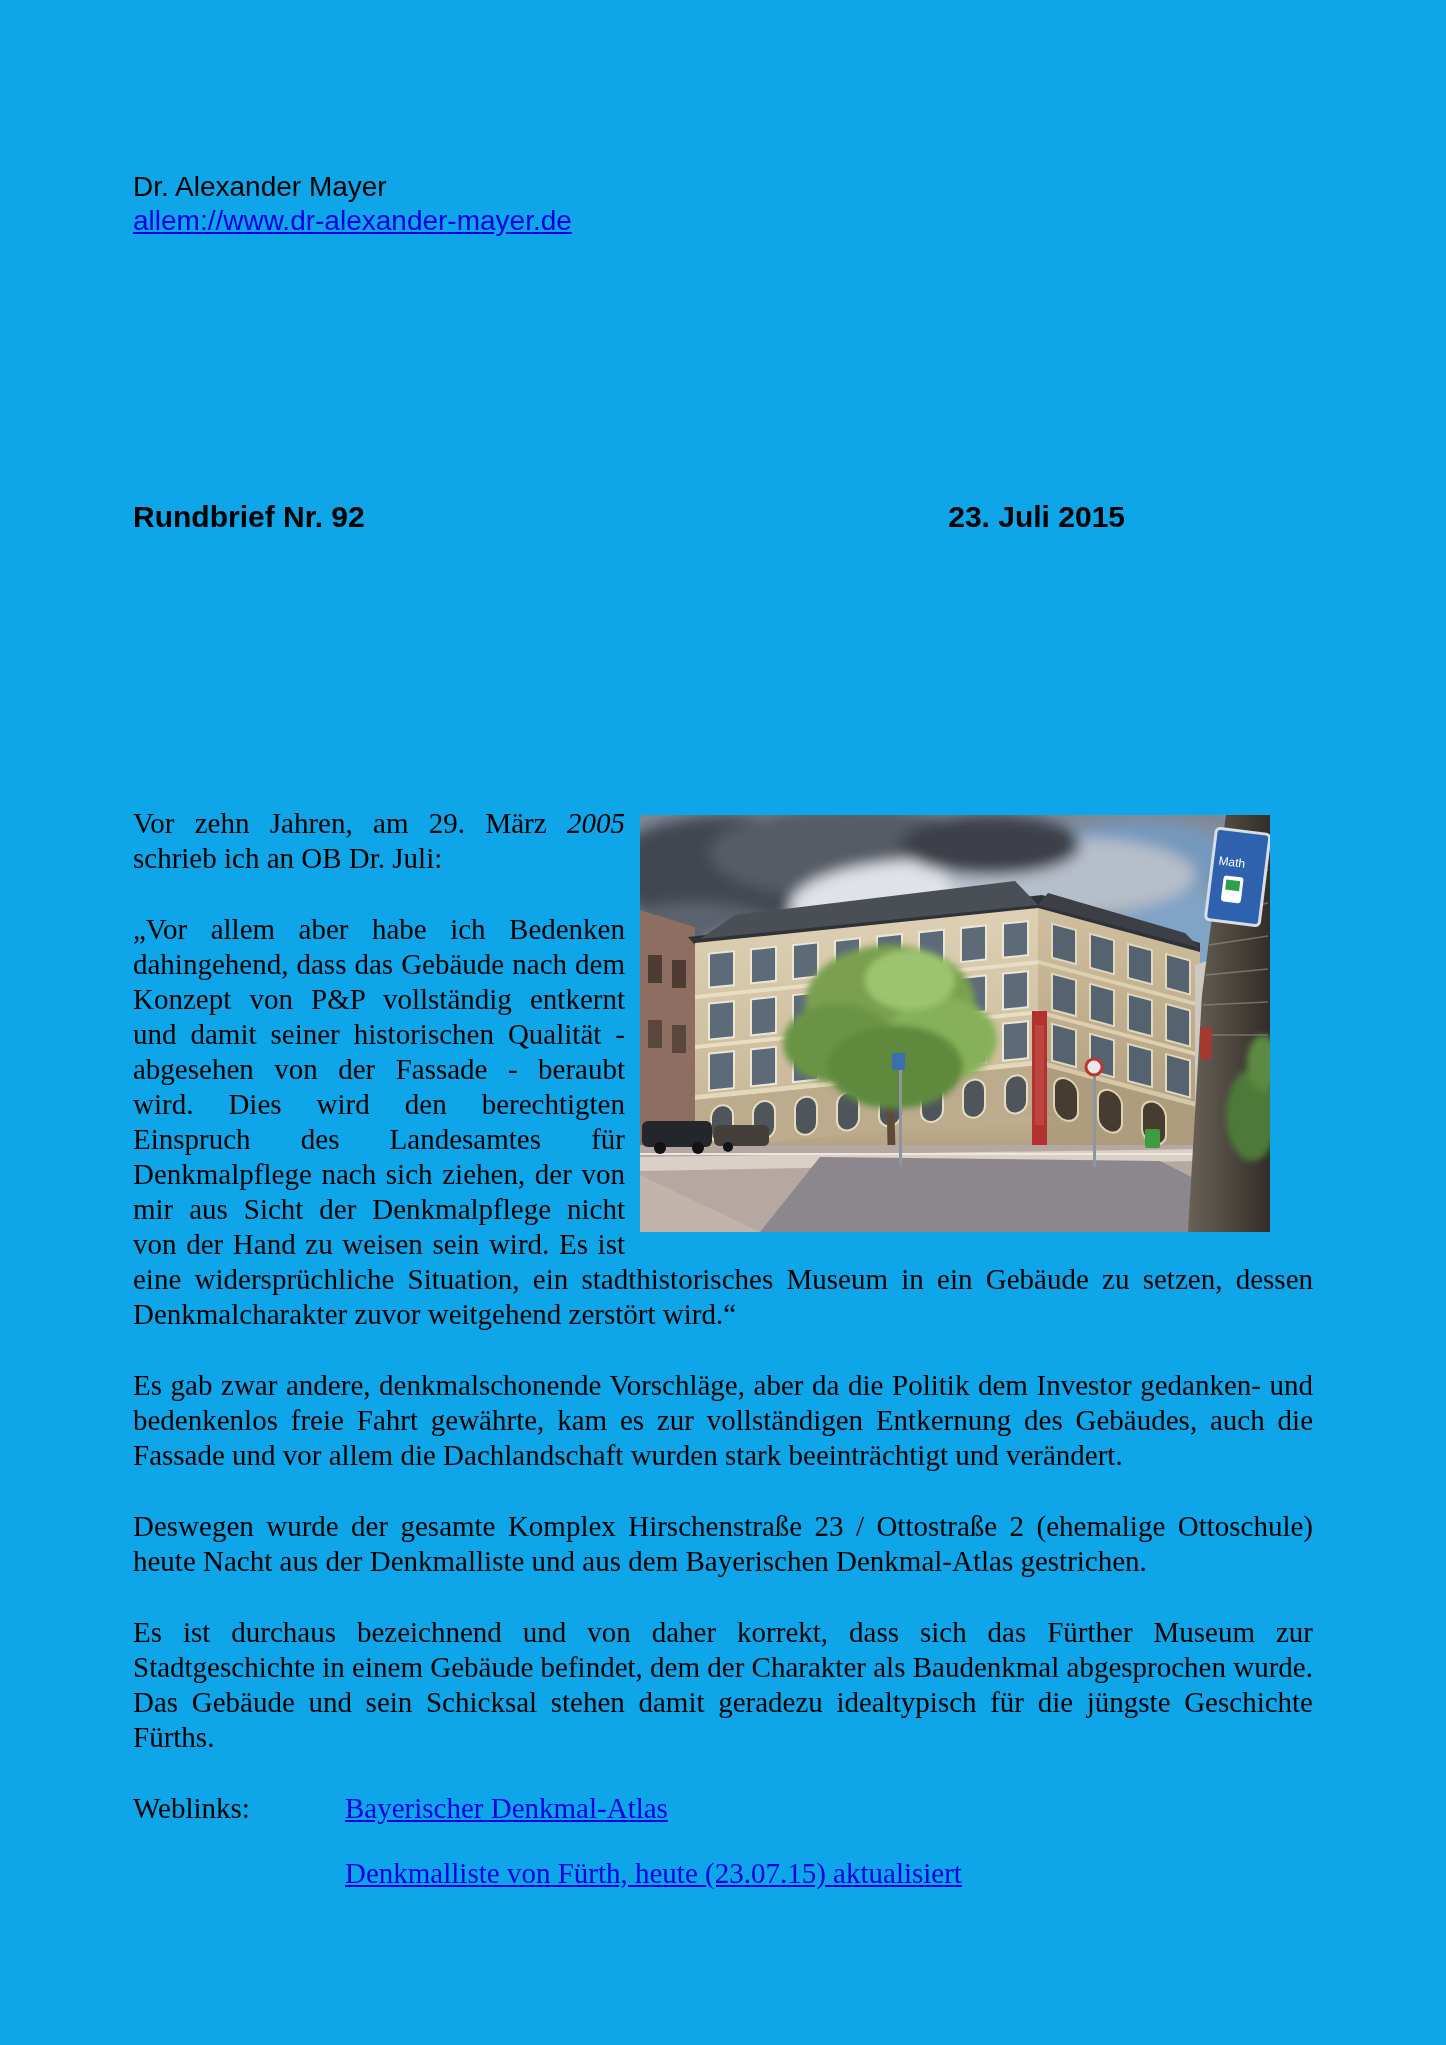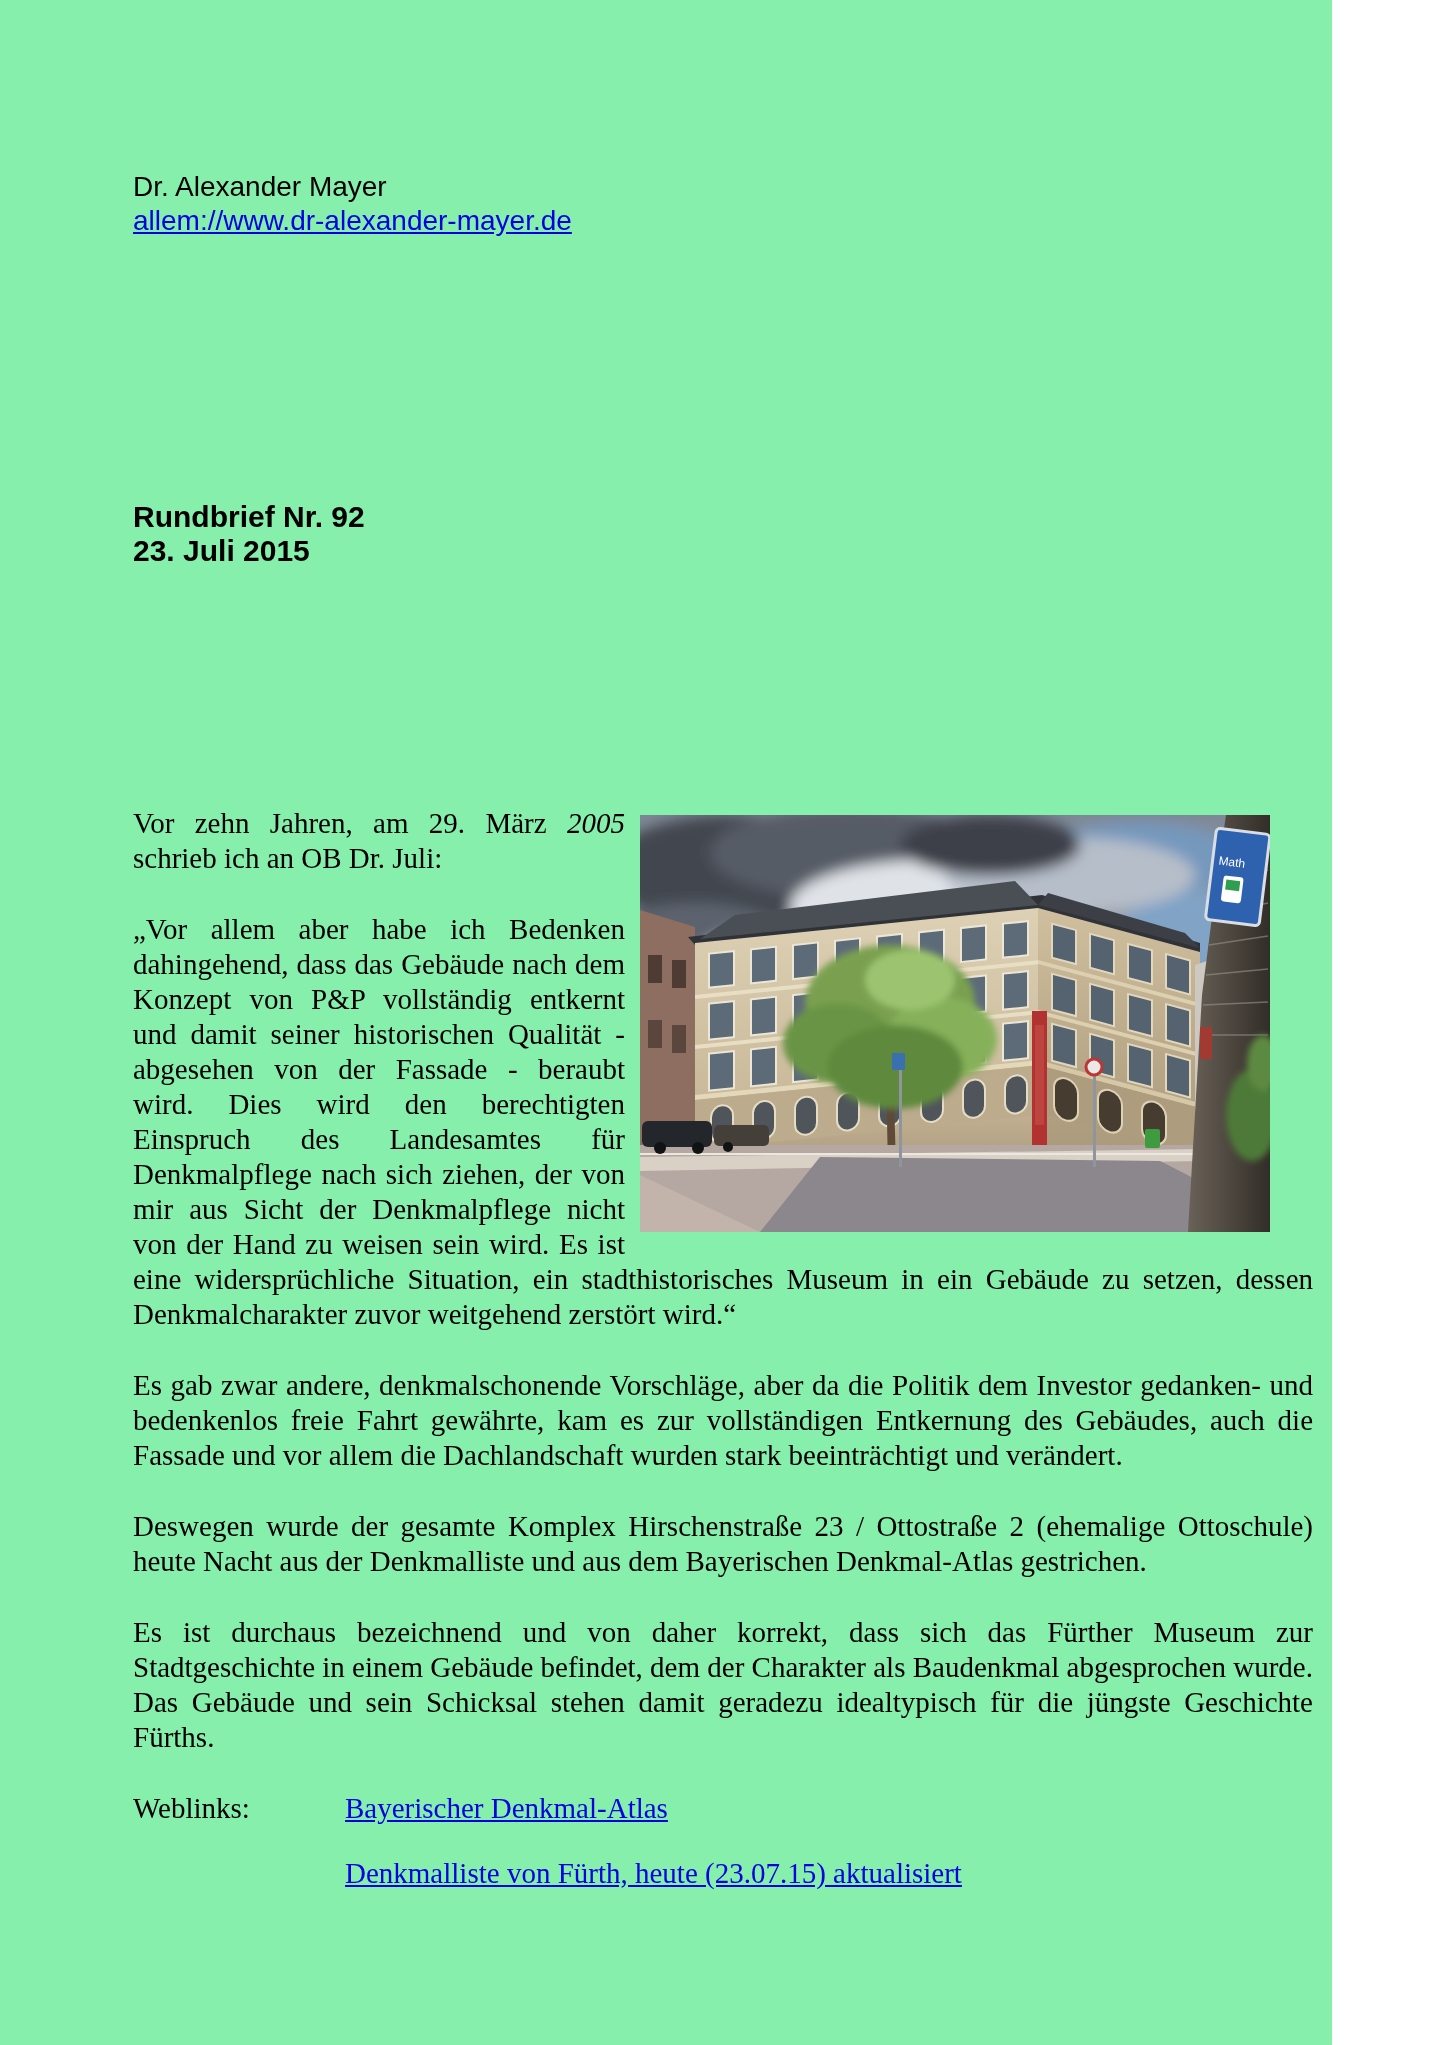--- a/index.html
+++ b/index.html
@@ -1,20 +1,20 @@
 <!DOCTYPE html>
 <html lang="de"><head>
 <meta charset="utf-8">
 <style>
   html, body { margin: 0; padding: 0; background: #ffffff; }
   .page {
     position: relative;
-    width: 1332px;
+    width: 1446px;
     height: 2045px;
-    background: #86efac;
+    background: #0ea5e9;
     overflow: hidden;
     font-family: "Liberation Serif", serif;
     color: #000000;
   }
 
   
   .sender {
     position: absolute;
     left: 133px;
     top: 170px;
@@ -32,21 +32,20 @@
   .meta {
     position: absolute;
     left: 133px;
     top: 500px;
     width: 992px;
     display: flex;
     justify-content: space-between;
     font-family: "Liberation Sans", sans-serif;
     font-size: 30px;
     font-weight: bold;
-    flex-direction: column;
   }
 
   
   .title {
     position: absolute;
     left: 133px;
     top: 673px;
     font-family: "Liberation Serif", serif;
     font-size: 31px;
     font-weight: bold;

